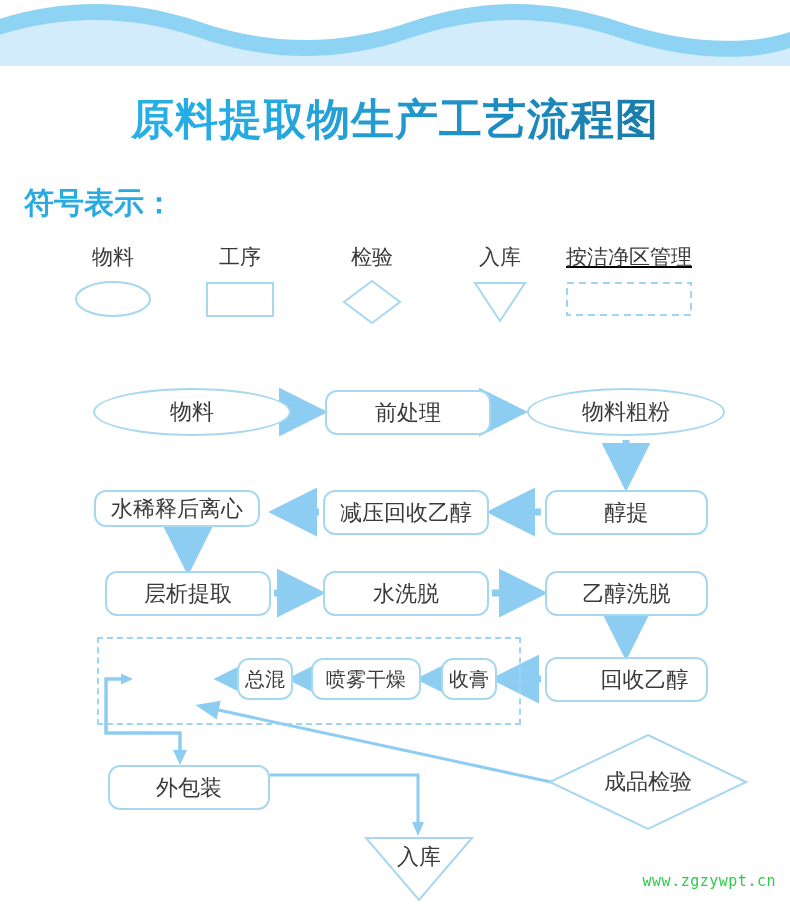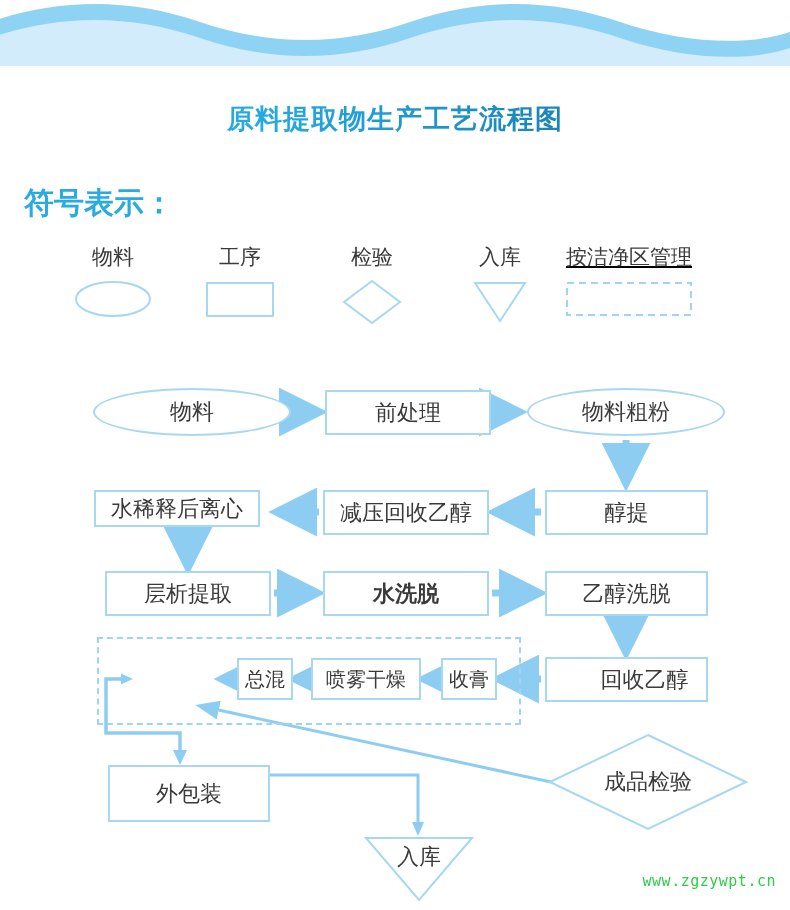--- a/index.html
+++ b/index.html
@@ -13,21 +13,21 @@
   #page{position:relative;width:790px;height:910px;overflow:hidden;}
 
   
   .wave-wrap{position:absolute;left:0;top:0;width:790px;height:66px;overflow:hidden;}
   .wave-wrap svg{display:block;}
 
   
   .title{
     position:absolute;left:0;top:94px;width:790px;
     text-align:center;
-    font-size:27px;
+    font-size:43px;
     font-weight:bold;
     letter-spacing:1px;
     line-height:50px;
     background:linear-gradient(90deg,#29b6f0 0%,#24a8e0 35%,#1b86b8 70%,#176f96 100%);
     -webkit-background-clip:text;
     background-clip:text;
     color:transparent;
     -webkit-text-fill-color:transparent;
     white-space:nowrap;
   }
@@ -50,20 +50,21 @@
   .flow svg{position:absolute;left:0;top:0;}
 
   .node{
     position:absolute;
     display:flex;align-items:center;justify-content:center;
     color:#3a3a3a;
     font-size:22px;
     line-height:1;
     white-space:nowrap;
     box-sizing:border-box;
+    border-radius:12px;
   }
   .rect{
     border:2px solid #a8d8f0;
     background:#ffffff;
   }
   .rect.small{font-size:20px;}
   .ellipse-node{
     border:2px solid #a8d8f0;
     border-radius:50%;
     background:#ffffff;
@@ -220,21 +221,21 @@
   </div>
 
   <div class="node rect" style="left:545px;top:490px;width:163px;height:45px;">
     <span>醇提</span>
   </div>
 
   <div class="node rect" style="left:105px;top:571px;width:166px;height:45px;">
     <span>层析提取</span>
   </div>
 
-  <div class="node rect" style="left:323px;top:571px;width:166px;height:45px;font-weight:bold;">
+  <div class="node rect" style="left:323px;top:571px;width:166px;height:45px;">
     <span>水洗脱</span>
   </div>
 
   <div class="node rect" style="left:545px;top:571px;width:163px;height:45px;">
     <span>乙醇洗脱</span>
   </div>
 
   <div class="node rect" style="left:545px;top:657px;width:163px;height:45px;padding-left:36px;">
     <span>回收乙醇</span>
   </div>
@@ -245,21 +246,21 @@
 
   <div class="node rect small" style="left:311px;top:658px;width:110px;height:42px;">
     <span>喷雾干燥</span>
   </div>
 
   <div class="node rect small" style="left:237px;top:658px;width:56px;height:42px;">
     <span>总混</span>
   </div>
 
 
-  <div class="node rect" style="left:108px;top:765px;width:162px;height:57px;">
+  <div class="node rect" style="left:108px;top:765px;width:162px;height:45px;">
     <span>外包装</span>
   </div>
 
   <div class="node shape-node" style="left:548px;top:733px;width:200px;height:98px;">
     <svg style="position:absolute;left:0;top:0;" width="200" height="98" viewBox="0 0 200 98">
       <polygon points="100,2 198,49 100,96 2,49" fill="#ffffff" stroke="#a8d8f0" stroke-width="2"></polygon>
     </svg>
     <span style="position:relative;">成品检验</span>
   </div>
 

